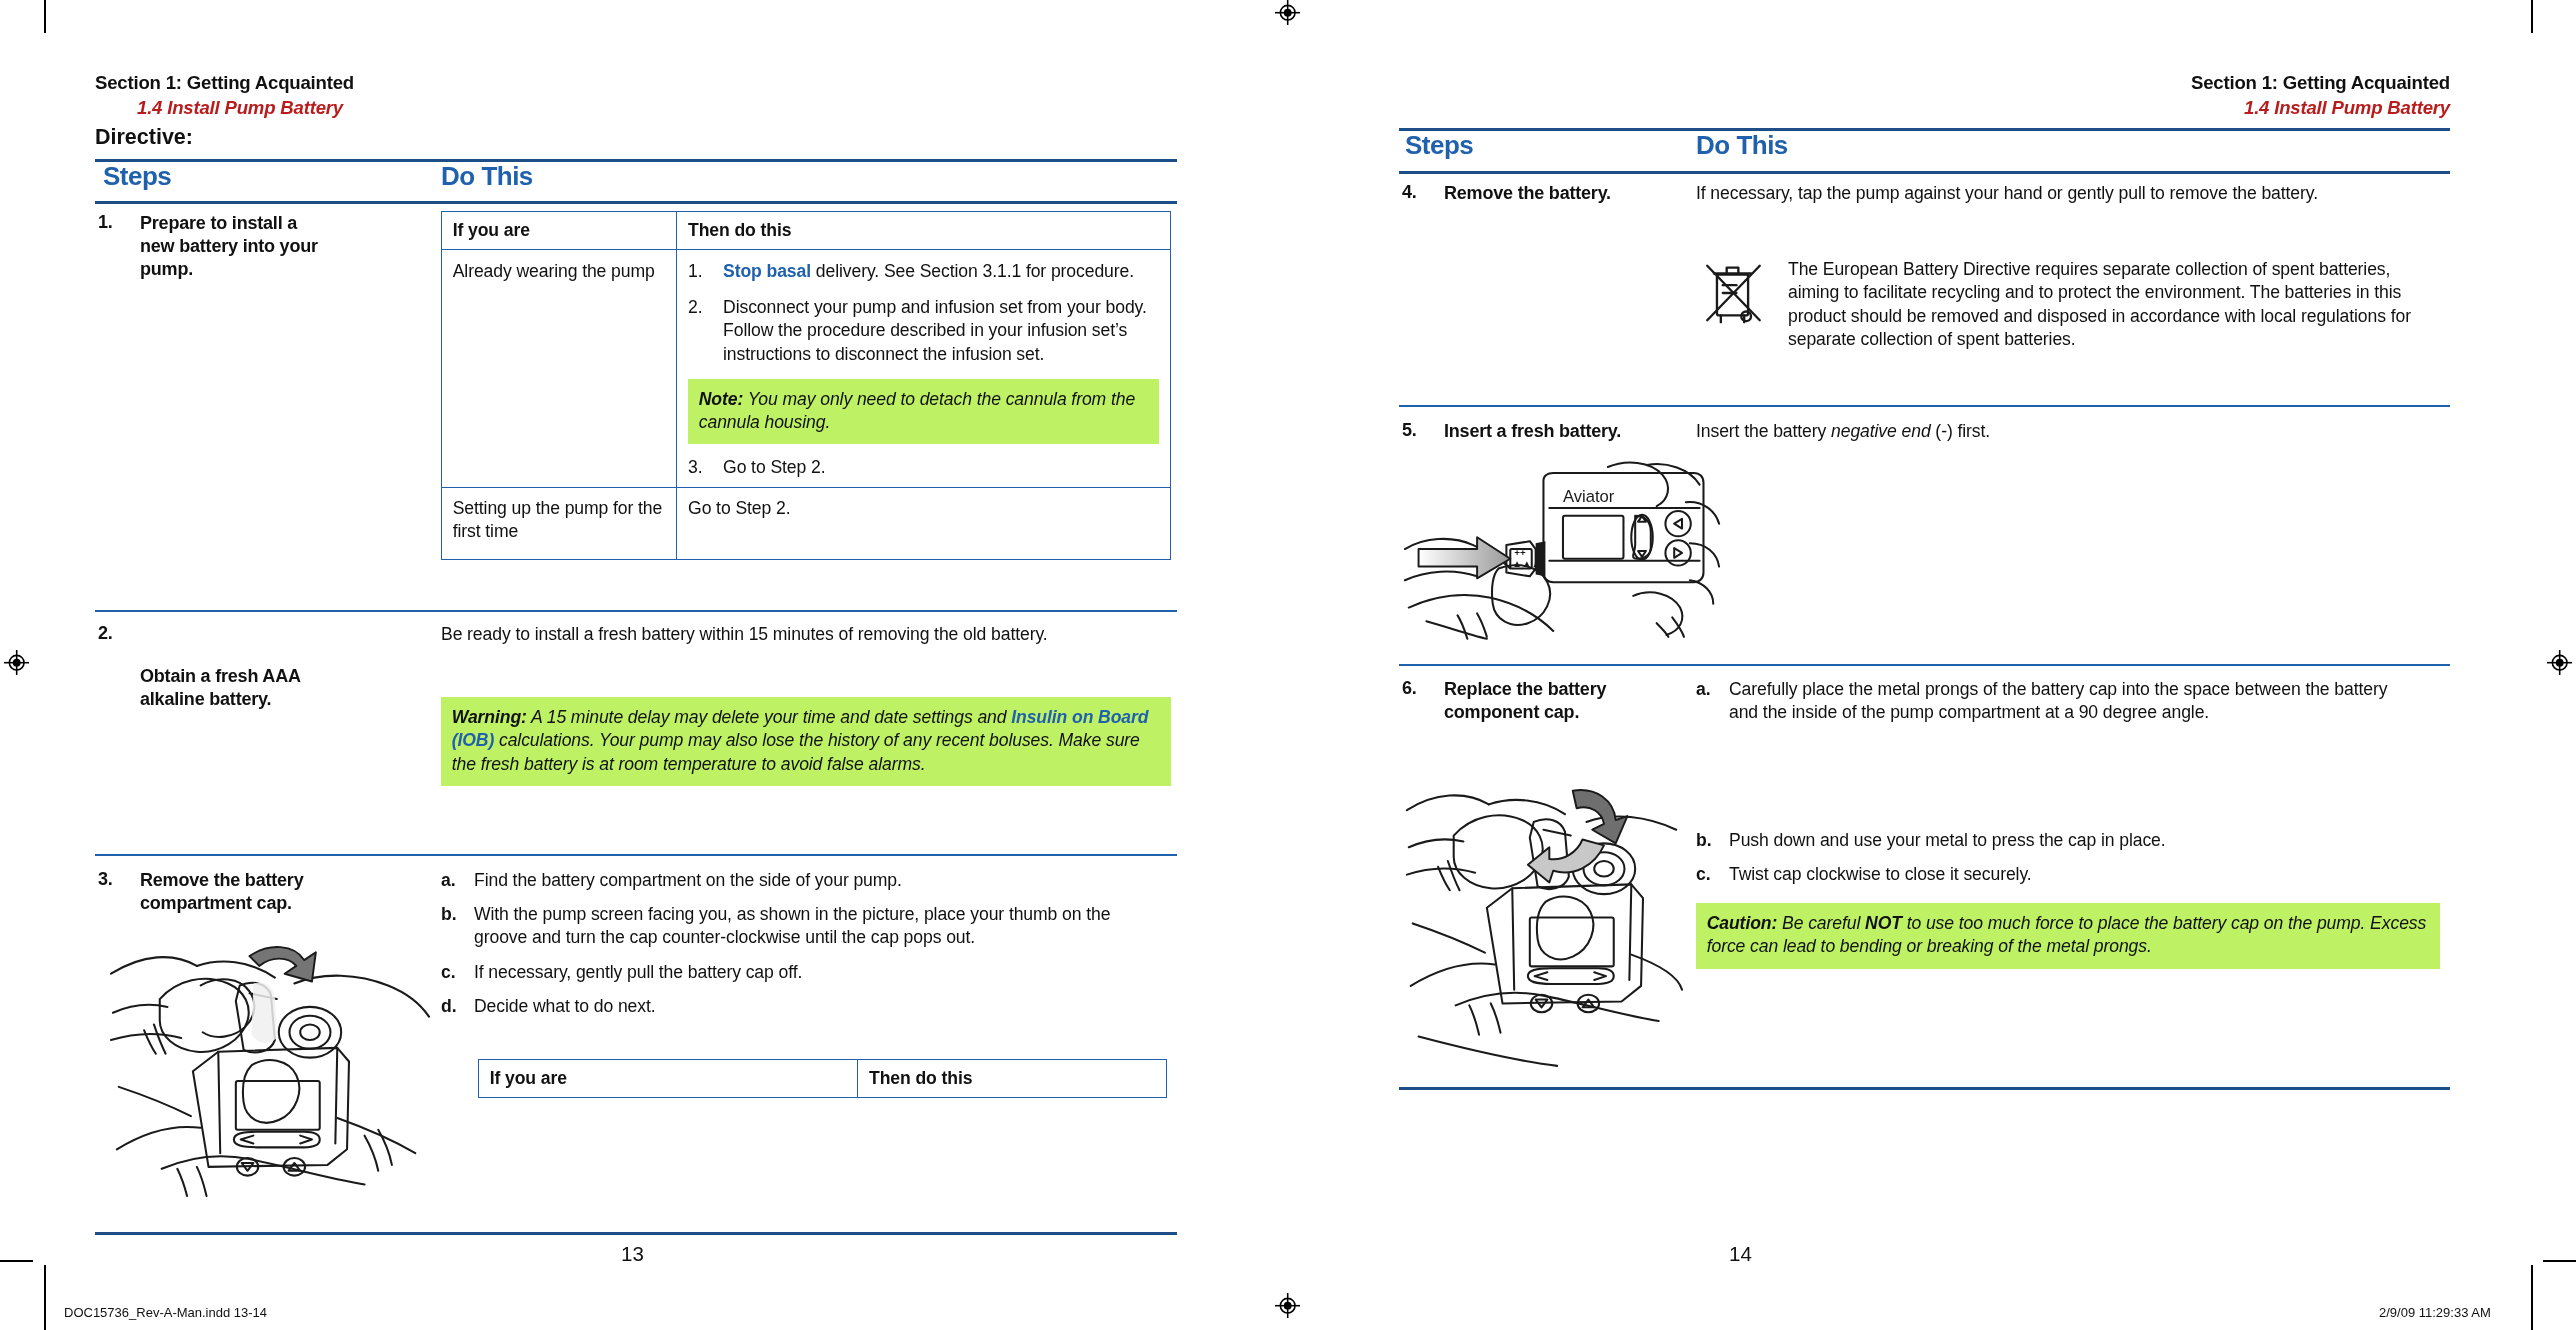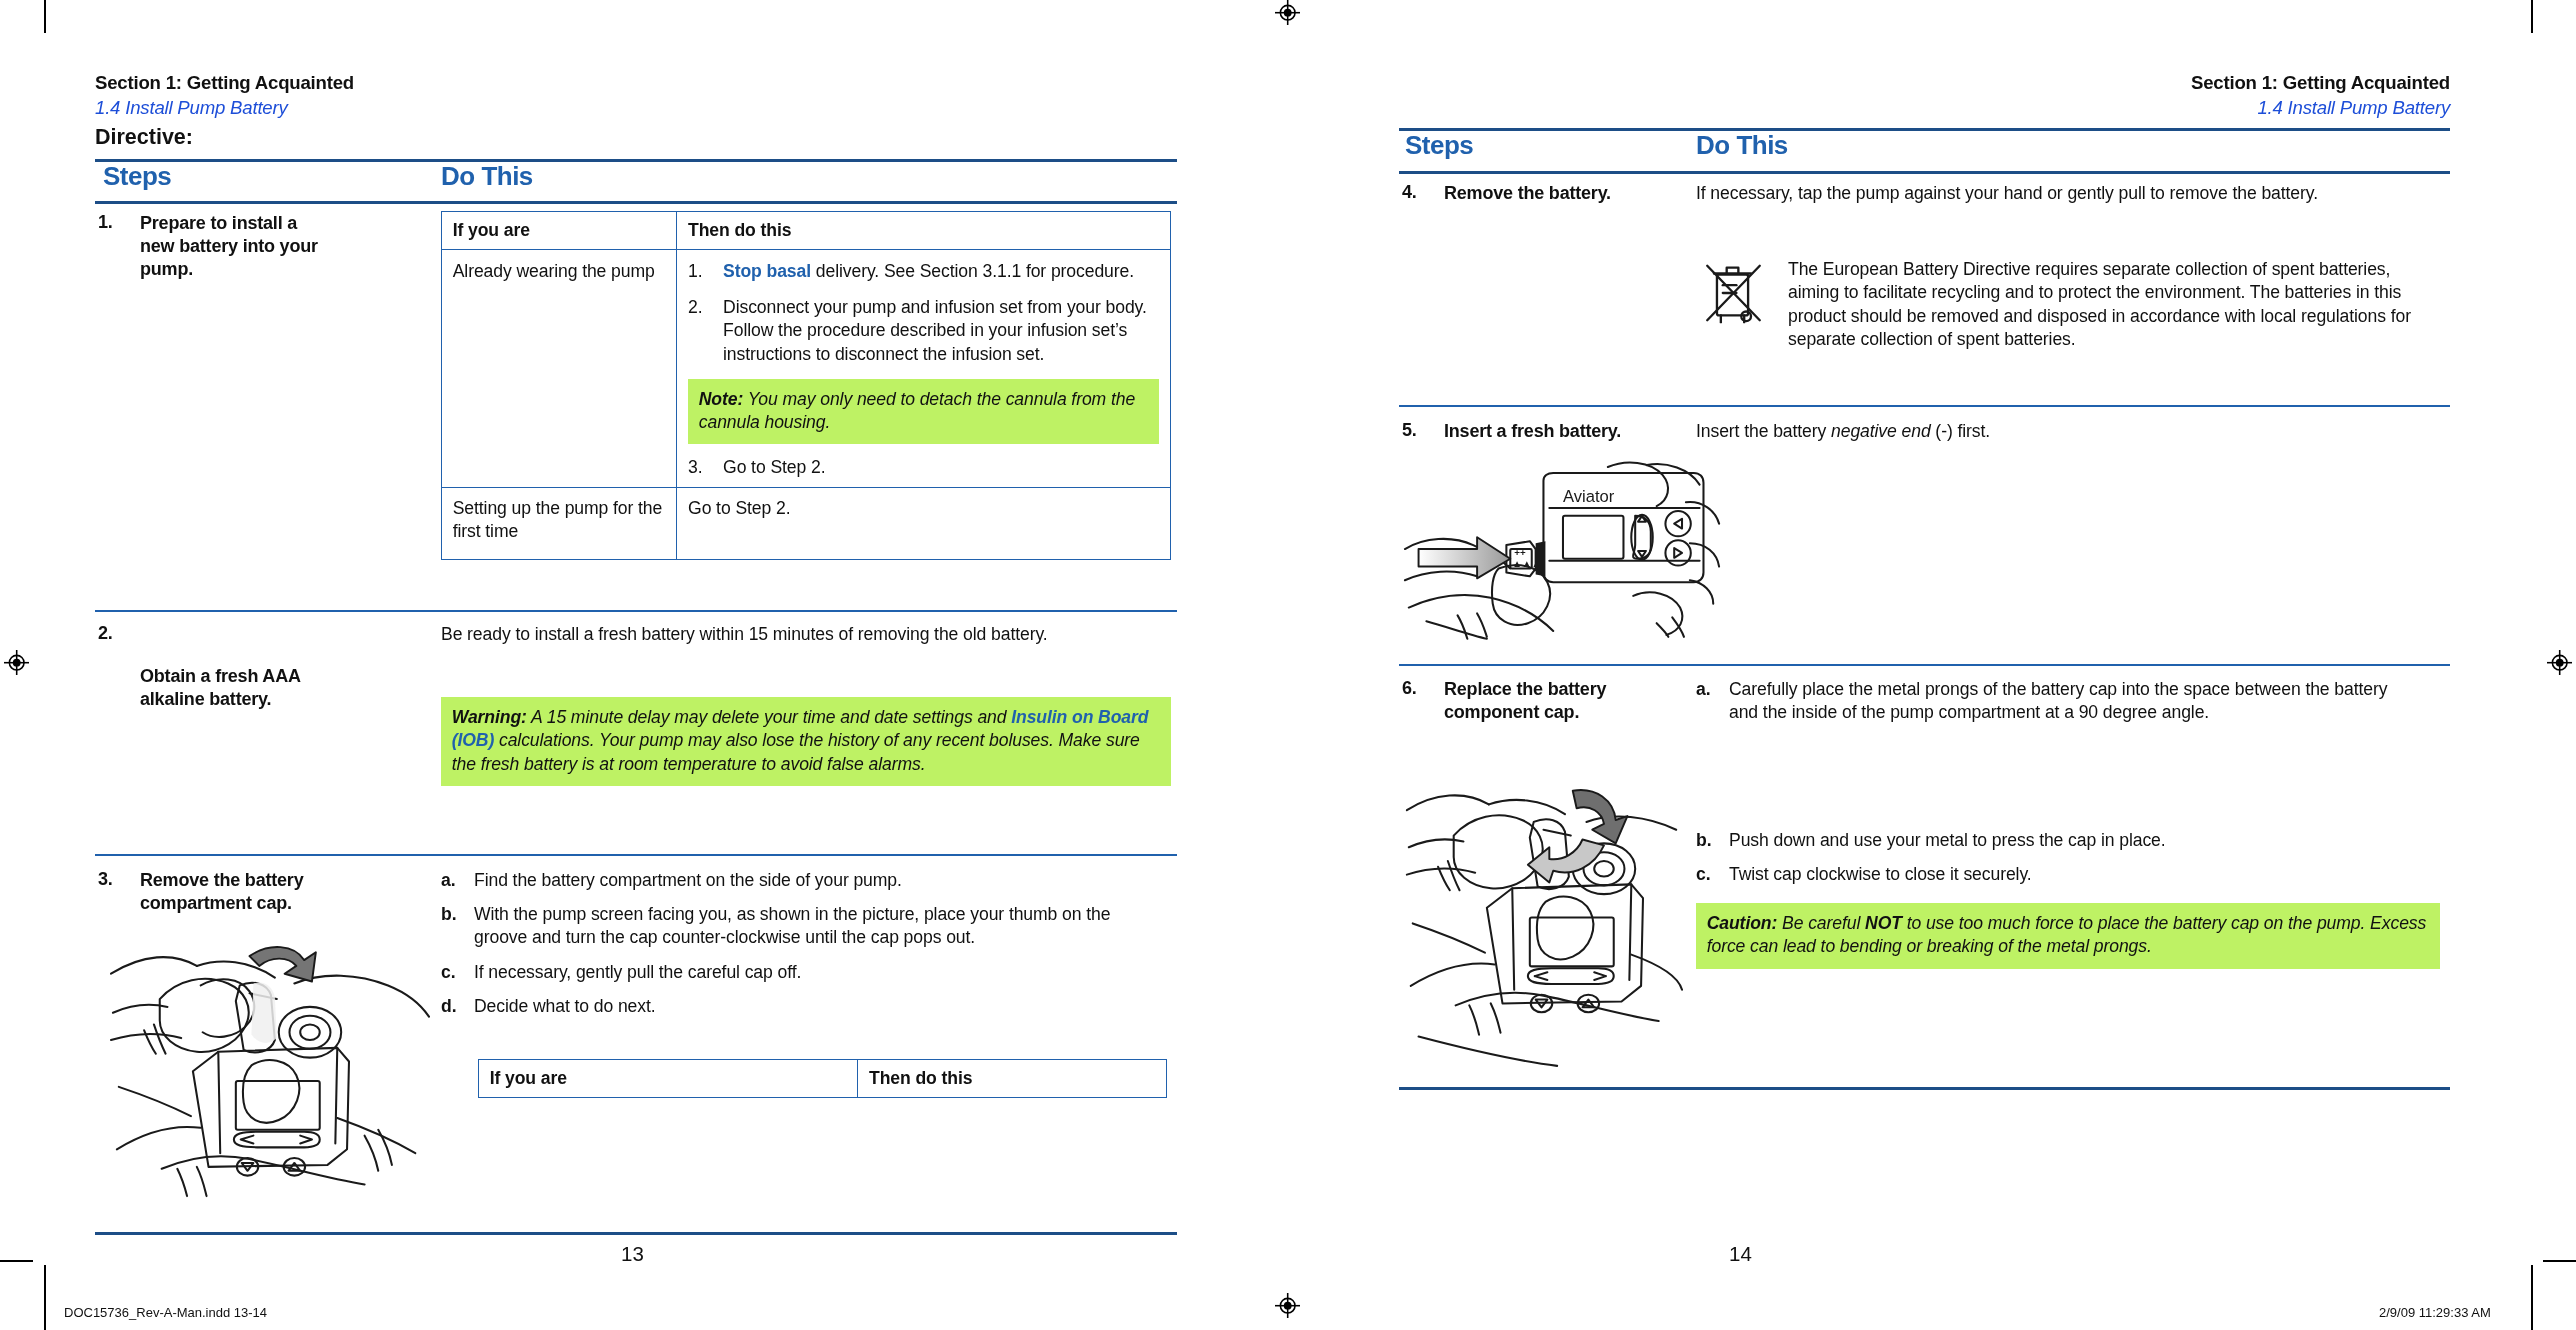--- a/index.html
+++ b/index.html
@@ -13,21 +13,21 @@
   .page-right{left:1288px;width:1288px;height:1331px;}
 
   
   .regmark{position:absolute;width:25.4px;height:25.4px;}
   .regmark svg{display:block;}
   .cropmark{position:absolute;background:#000;}
 
   
   .hdr{position:absolute;font-size:18.6px;}
   .hdr .sect{font-weight:bold;color:#111;letter-spacing:-0.2px;}
-  .hdr .sub{font-weight:normal;font-style:italic;color:#1d4ed8;letter-spacing:-0.2px;}
+  .hdr .sub{font-weight:bold;font-style:italic;color:#b91c1c;letter-spacing:-0.2px;margin-left:42px;}
 
   .procedure-label{position:absolute;font-weight:bold;font-size:21.5px;color:#111;}
   .rule-thick{position:absolute;background:#1d4e87;height:2.9px;}
   .rule-thin{position:absolute;background:#2061ad;height:1.5px;}
 
   .colhead{position:absolute;font-size:26px;font-weight:bold;color:#2061ad;letter-spacing:-0.5px;}
 
   
   .step-num{position:absolute;font-weight:bold;font-size:18px;color:#111;letter-spacing:-0.2px;}
   .step-title{position:absolute;font-weight:bold;font-size:18px;color:#111;line-height:1.28;letter-spacing:-0.2px;}
@@ -228,21 +228,21 @@
   </div>
 
   <div class="sublist" style="left:441px;top:869px;width:703px;">
     <div class="li">
       <span class="mk">a.</span><span>Find the battery compartment on the side of your pump.</span>
     </div>
     <div class="li">
       <span class="mk">b.</span><span>With the pump screen facing you, as shown in the picture, place your thumb on the groove and turn the cap counter-clockwise until the cap pops out.</span>
     </div>
     <div class="li">
-      <span class="mk">c.</span><span>If necessary, gently pull the careful cap off.</span>
+      <span class="mk">c.</span><span>If necessary, gently pull the battery cap off.</span>
     </div>
     <div class="li">
       <span class="mk">d.</span><span>Decide what to do next.</span>
     </div>
   </div>
 
   <table class="itable" style="left:478px;top:1059px;width:689px;">
     <tbody>
         <tr>
       <th style="width:357px;">If you are</th>

